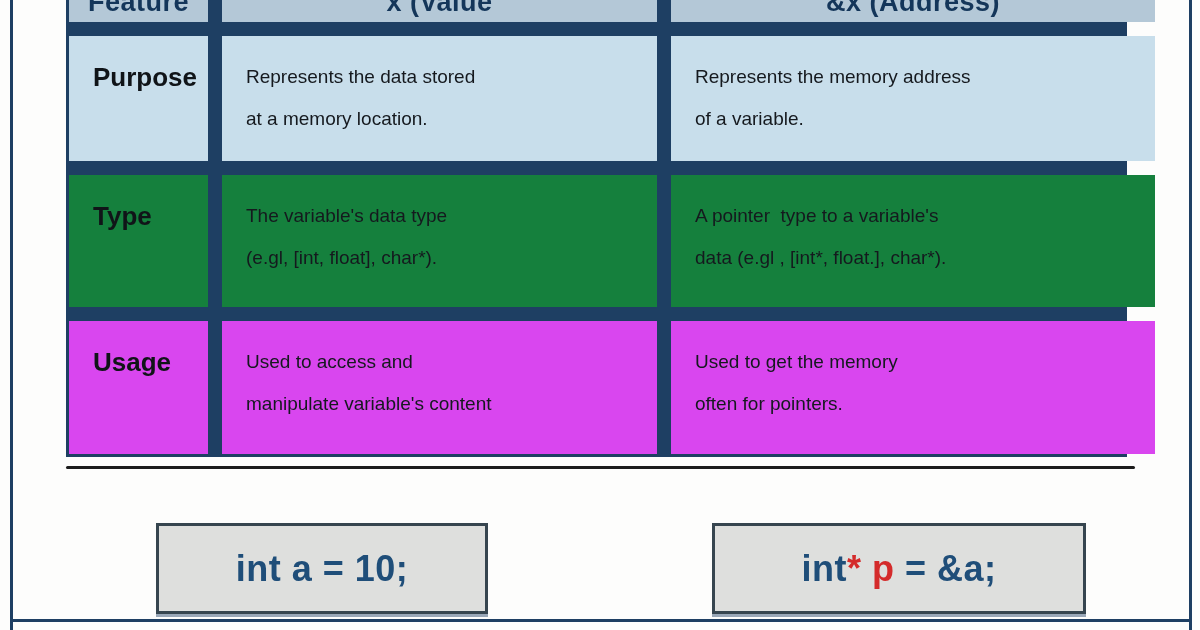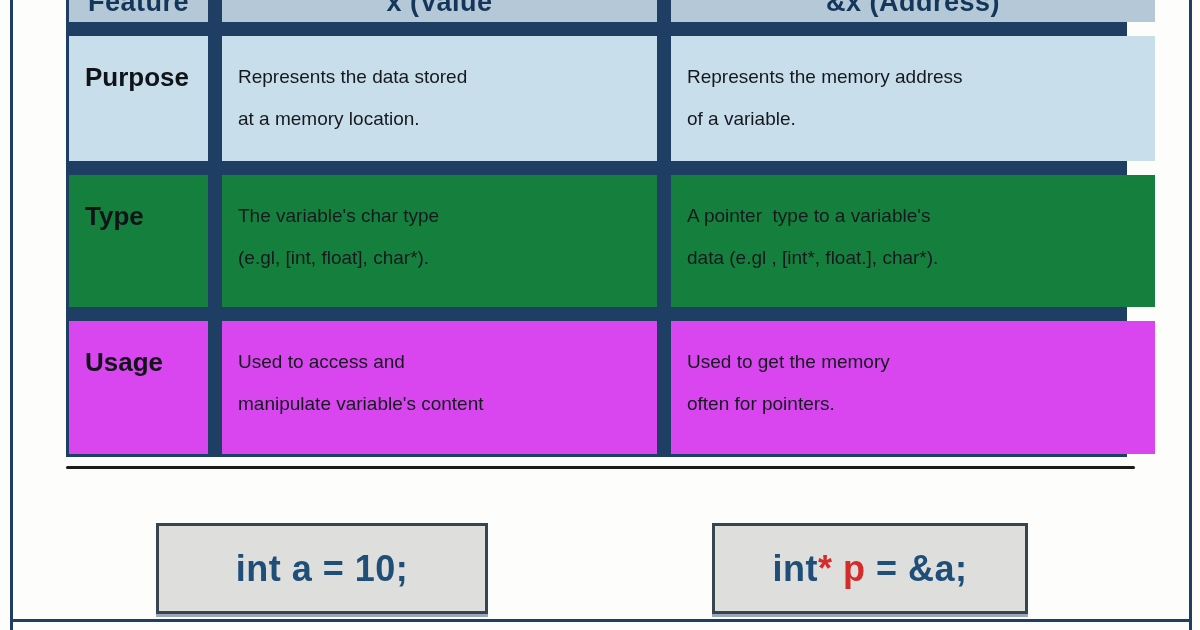--- a/index.html
+++ b/index.html
@@ -23,21 +23,21 @@
     width: 1061px;
     display: grid;
     grid-template-columns: 139px 435px 484px;
     grid-template-rows: 22px 125px 132px 133px;
     gap: 14px;
     padding: 0 3px 3px 3px;
     background: #1e3f63;
   }
   .cell {
     overflow: visible;
-    padding: 20px 10px 8px 16px;
+    padding: 20px 10px 8px 24px;
   }
   .hdr-cell {
     overflow: hidden;
     padding: 0;
     text-align: center;
   }
   .hdr-text {
     display: block;
     margin-top: -11px;
     font-size: 27px;
@@ -80,21 +80,21 @@
     top: 523px;
     height: 91px;
     background: #dedfdd;
     border: 3px solid #36454f;
     box-shadow: 0 3px 0 rgba(30, 63, 99, 0.45);
     display: flex;
     align-items: center;
     justify-content: center;
   }
   .code-box-left  { left: 156px; width: 332px; }
-  .code-box-right { left: 712px; width: 316px; }
+  .code-box-right { left: 712px; width: 374px; }
   .code-text {
     font-size: 36px;
     font-weight: bold;
     color: #1f4e79;
     white-space: pre;
     letter-spacing: 0.5px;
   }
   .code-red { color: #d42b2b; }
 </style>
 </head>
@@ -125,21 +125,21 @@
   </div>
   <div class="cell row-blue">
     <div class="cell-line">Represents the memory address</div>
     <div class="cell-line">of a variable.</div>
   </div>
 
   <div class="cell row-paleg">
     <div class="label-text">Type</div>
   </div>
   <div class="cell row-paleg">
-    <div class="cell-line">The variable's char type</div>
+    <div class="cell-line">The variable's data type</div>
     <div class="cell-line">(e.gl, [int, float], char*).</div>
   </div>
   <div class="cell row-paleg">
     <div class="cell-line">A pointer  type to a variable's</div>
     <div class="cell-line">data (e.gl , [int*, float.], char*).</div>
   </div>
 
   <div class="cell row-green">
     <div class="label-text">Usage</div>
   </div>

